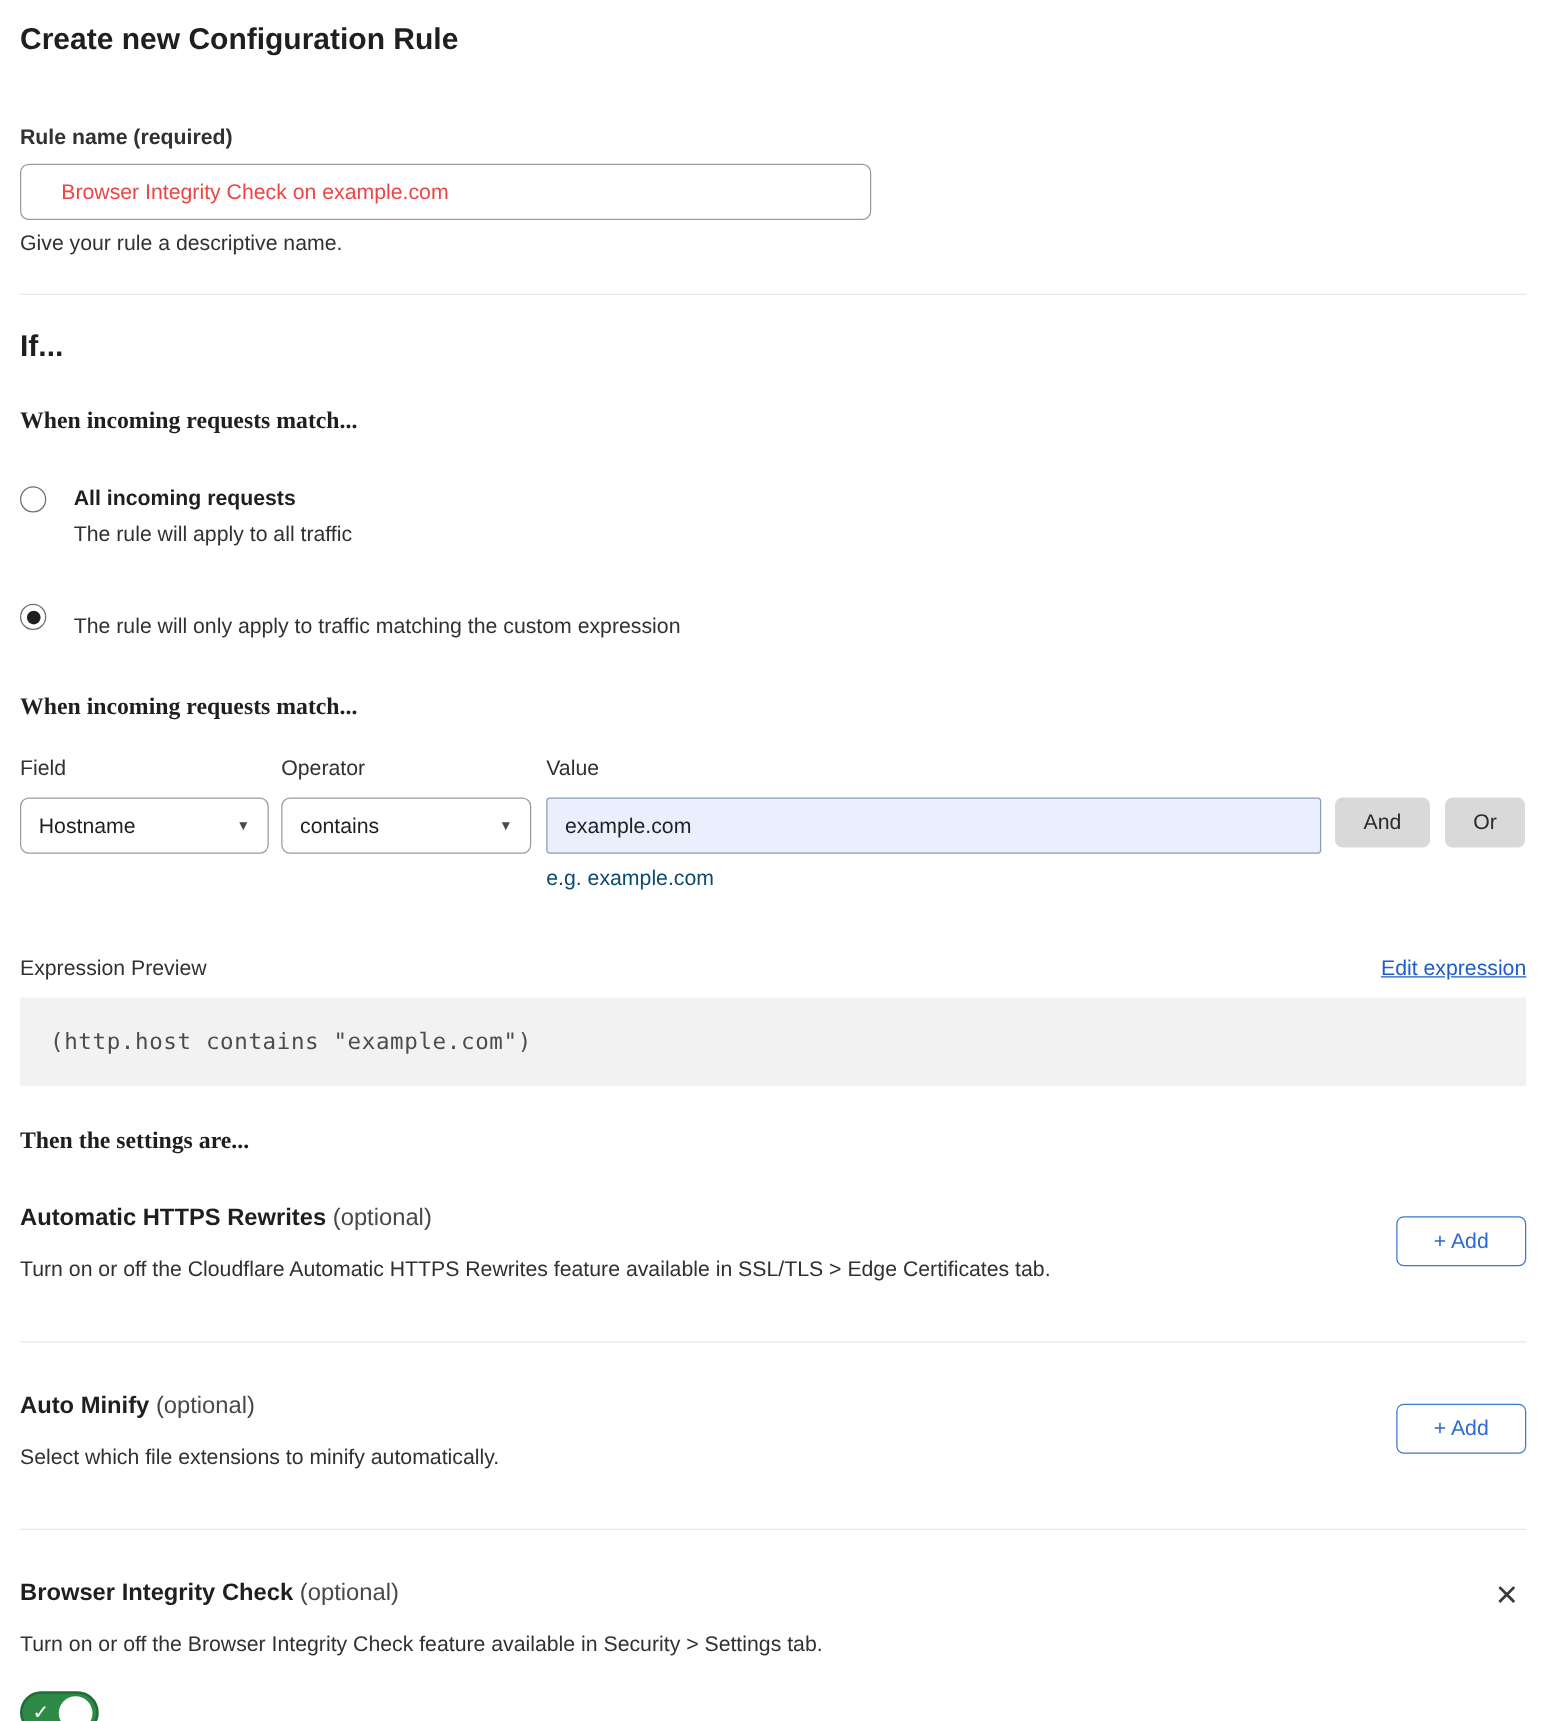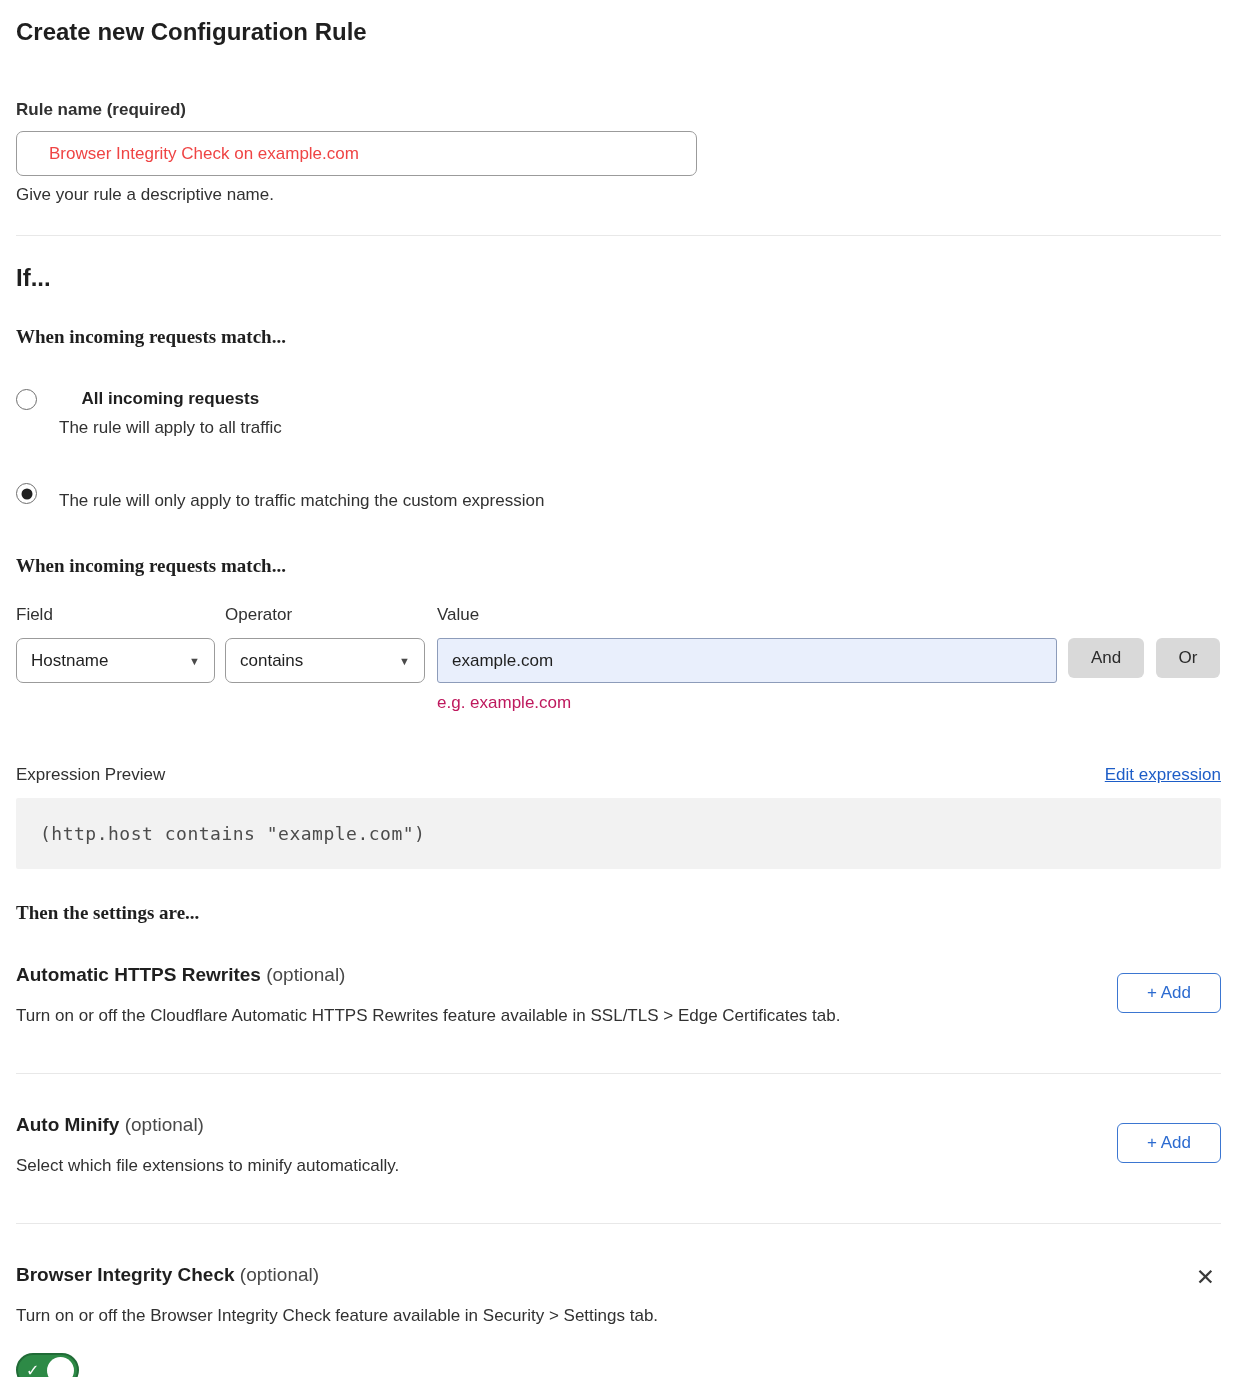--- a/index.html
+++ b/index.html
@@ -84,21 +84,20 @@
     width: 11px; height: 11px;
     border-radius: 50%;
     background: #1f1f1f;
   }
   .radio-texts { margin-left: 22px; }
   .radio-label {
     font-size: 17px;
     font-weight: 700;
     color: #1f1f1f;
     line-height: 1.25;
-    text-align: center;
   }
   .radio-desc {
     font-size: 17px;
     color: #313131;
     margin-top: 9px;
   }
   .builder-heading { margin-top: 18px; }
   .builder-row {
     display: flex;
     align-items: flex-start;
@@ -137,21 +136,21 @@
     border-radius: 3px;
     background: #e9effc;
     font-size: 17px;
     font-family: "Liberation Sans", "DejaVu Sans", sans-serif;
     color: #1f1f1f;
     padding: 0 14px;
     outline: none;
   }
   .value-helper {
     font-size: 17px;
-    color: #be185d;
+    color: #0c4a6e;
     margin-top: 10px;
   }
   .andor-wrap {
     display: flex;
     padding-top: 33px;
   }
   .andor-btn {
     height: 40px;
     border: none;
     border-radius: 6px;

